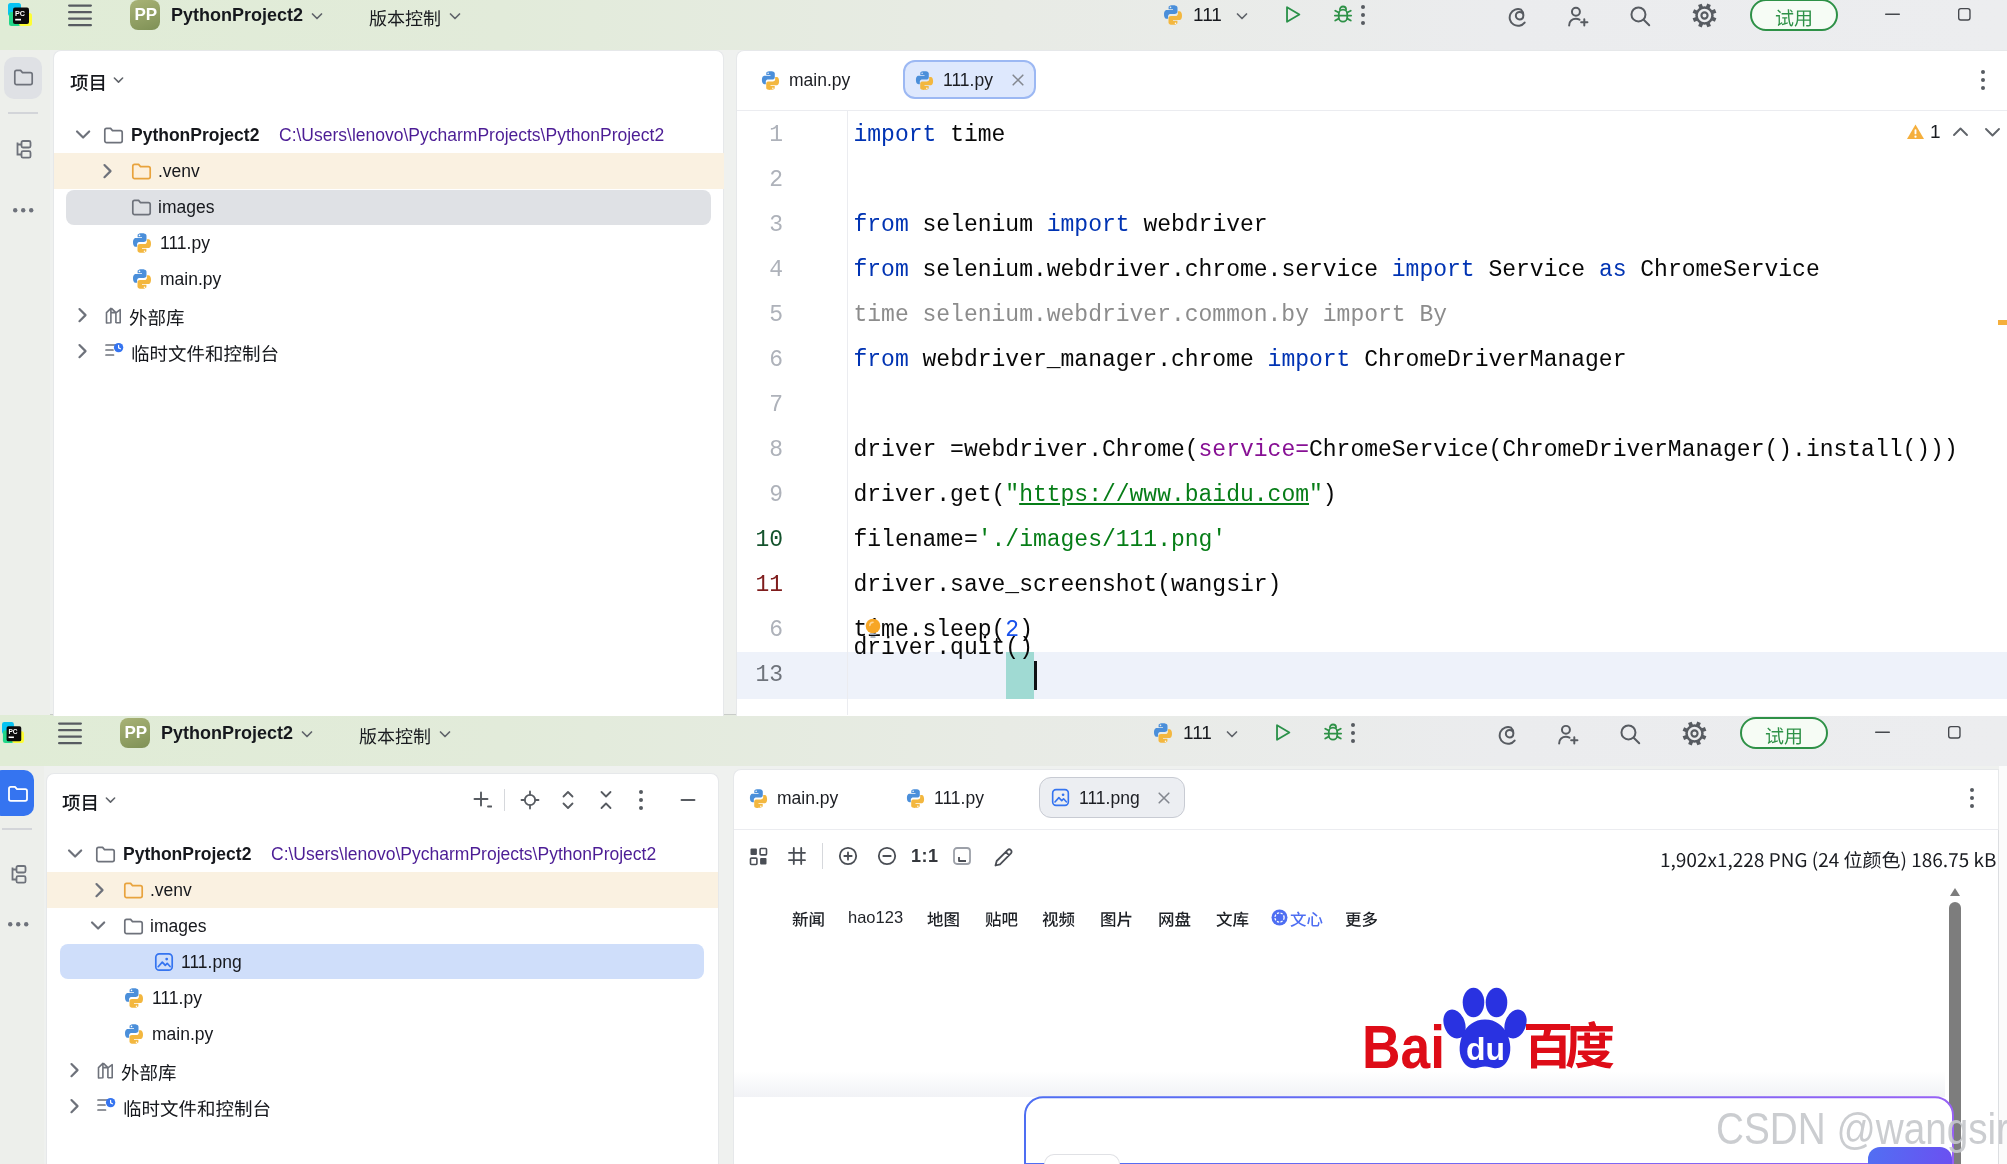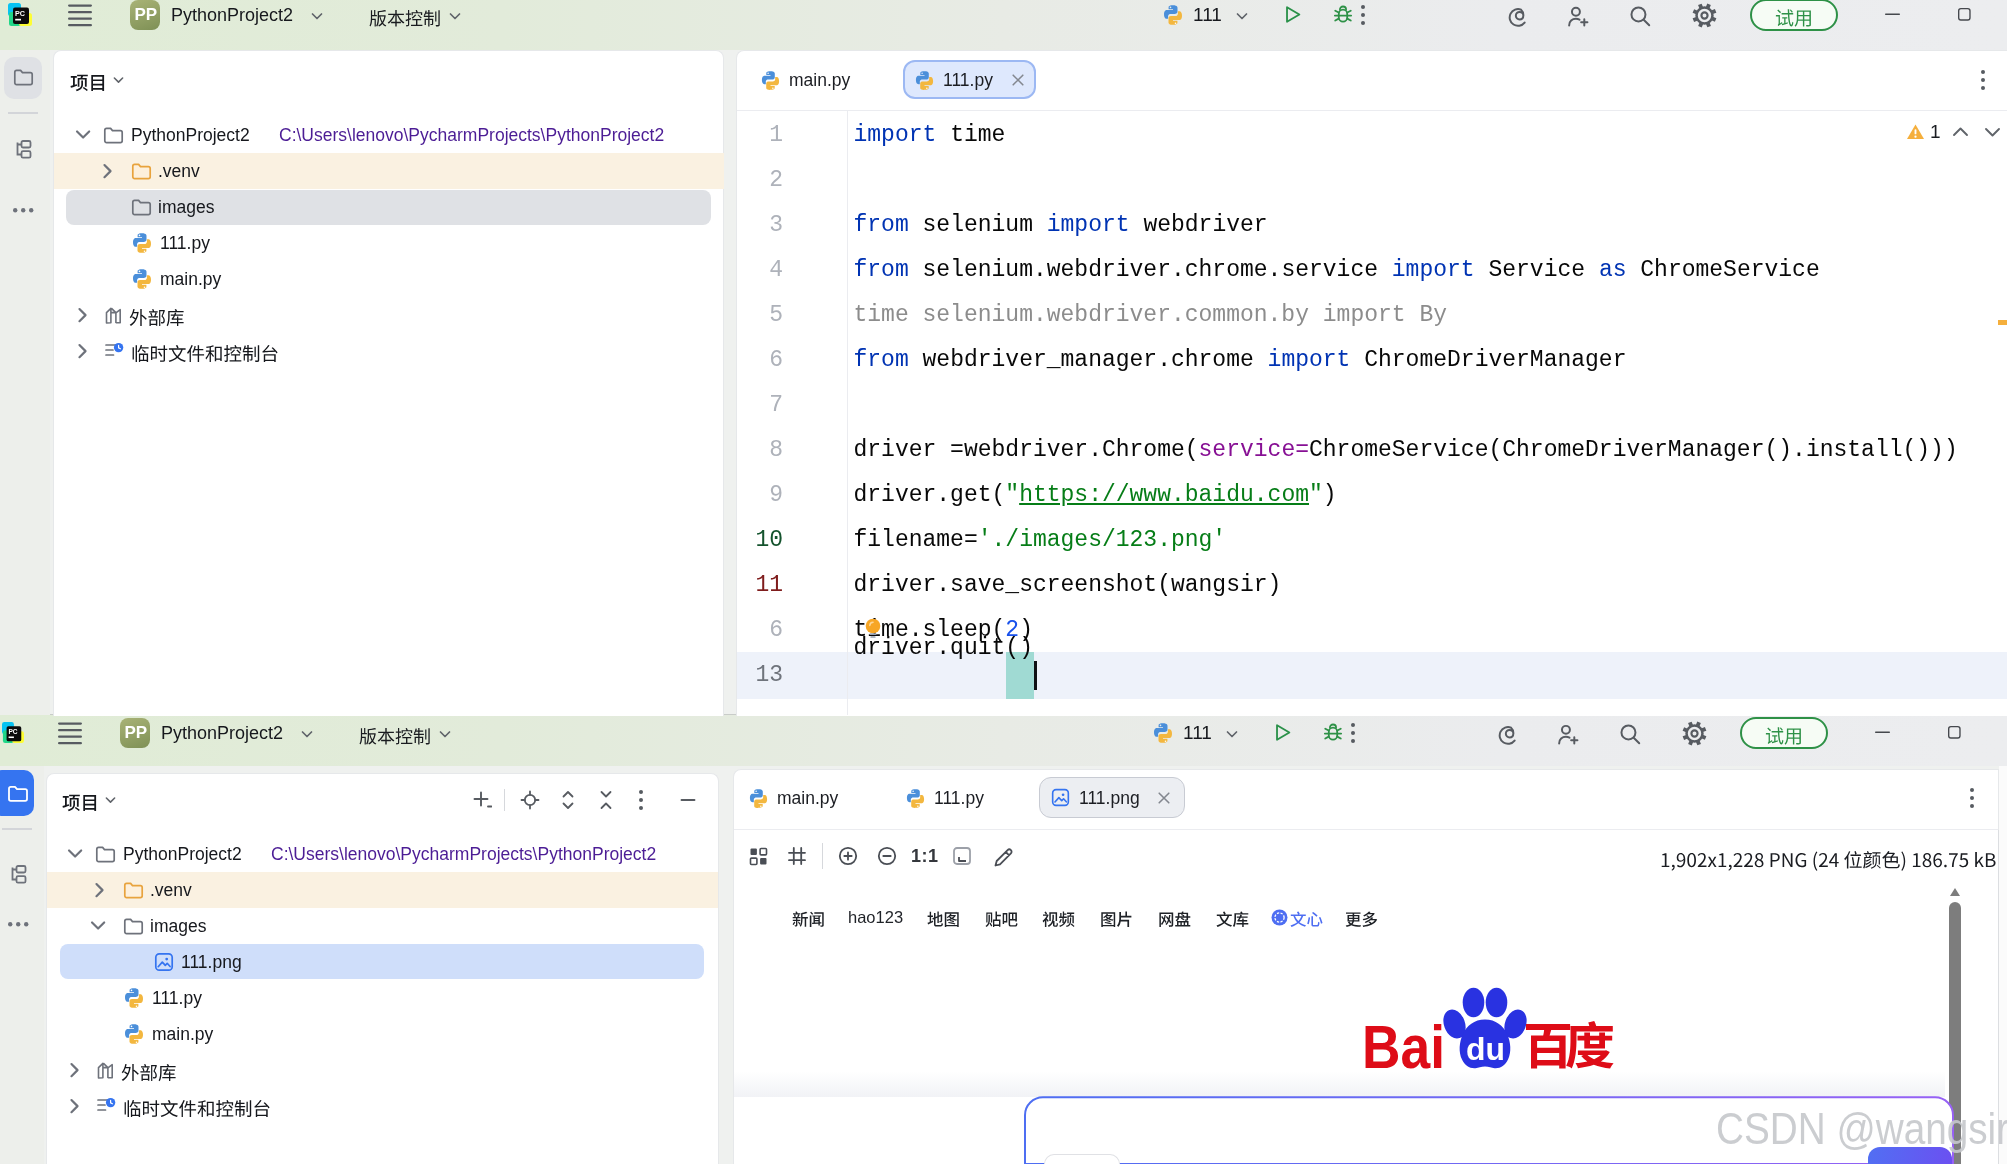--- a/index.html
+++ b/index.html
@@ -2,21 +2,21 @@
 <html><head><meta charset="utf-8">
 <style>
 *{margin:0;padding:0;box-sizing:border-box}
 html,body{width:2007px;height:1164px;overflow:hidden;background:#fff}
 body{font-family:"Liberation Sans",sans-serif;position:relative}
 .abs{position:absolute}
 .titlebar{position:absolute;left:0;width:2007px;height:50px;
  background:linear-gradient(90deg,#E0ECD6 0%,#E2EBDA 25%,#E8EBE5 50%,#EBECEE 75%,#ECEDEF 100%)}
 .panel{position:absolute;background:#fff;border:1px solid #E6E8EA}
 .ui{font-size:17.5px;color:#16181D}
-.bold{font-weight:normal}
+.bold{font-weight:bold}
 .gray{color:#4c1d95}
 .vcenter{display:flex;align-items:center}
 .mono{font-family:"Liberation Mono",monospace;font-size:23px;white-space:pre;color:#080808}
 .ln{position:absolute;font-family:"Liberation Mono",monospace;font-size:23px;color:#AEB2BA;text-align:right;width:60px}
 .kw{color:#0033B3}.str{color:#067D17}.num{color:#1750EB}.par{color:#871094}.gr{color:#8C8C8C}
 .tabtext{font-size:17.5px;color:#1B1D22}
 </style></head><body>
 
 <div class="abs" style="left:0;top:0;width:2007px;height:715px;background:#EFF1EF"></div>
 <div class="abs" style="left:0;top:715px;width:2007px;height:449px;background:#EFF1EF"></div>
@@ -501,21 +501,21 @@
 <div class="abs" style="left:1998px;top:320px;width:9px;height:5px;background:#F5AF3C"></div>
 <div class="abs" style="left:1005.5px;top:652px;width:28.2px;height:47px;background:#A0DAD3"></div>
 <div class="abs" style="left:1034.2px;top:661px;width:2.4px;height:29px;background:#101114"></div>
 <div class="abs mono" style="left:853.5px;top:112.5px;line-height:45px"><span class="kw">import</span> time</div>
 <div class="abs mono" style="left:853.5px;top:202.5px;line-height:45px"><span class="kw">from</span> selenium <span class="kw">import</span> webdriver</div>
 <div class="abs mono" style="left:853.5px;top:247.5px;line-height:45px"><span class="kw">from</span> selenium.webdriver.chrome.service <span class="kw">import</span> Service <span class="kw">as</span> ChromeService</div>
 <div class="abs mono" style="left:853.5px;top:292.5px;line-height:45px"><span class="gr">time selenium.webdriver.common.by import By</span></div>
 <div class="abs mono" style="left:853.5px;top:337.5px;line-height:45px"><span class="kw">from</span> webdriver_manager.chrome <span class="kw">import</span> ChromeDriverManager</div>
 <div class="abs mono" style="left:853.5px;top:427.5px;line-height:45px">driver =webdriver.Chrome(<span class="par">service</span><span class="par">=</span>ChromeService(ChromeDriverManager().install()))</div>
 <div class="abs mono" style="left:853.5px;top:472.5px;line-height:45px">driver.get(<span class="str">"</span><span class="str"><u>https://www.baidu.com</u></span><span class="str">"</span>)</div>
-<div class="abs mono" style="left:853.5px;top:517.5px;line-height:45px">filename=<span class="str">'./images/123.png'</span></div>
+<div class="abs mono" style="left:853.5px;top:517.5px;line-height:45px">filename=<span class="str">'./images/111.png'</span></div>
 <div class="abs mono" style="left:853.5px;top:562.5px;line-height:45px">driver.save_screenshot(wangsir)</div>
 <div class="abs mono" style="left:853.5px;top:607.5px;line-height:45px">time.sleep(<span class="num">2</span>)</div>
 <div class="abs mono" style="left:853.5px;top:626px;line-height:45px">driver.quit()</div>
 <svg class="abs" style="left:864px;top:617px" width="20" height="23" viewBox="0 0 20 23">
 <circle cx="9" cy="9" r="7.3" fill="#F7A626"></circle>
 <path d="M6.4 17.2h5.2M7.2 20h3.6" stroke="#98A1B0" stroke-width="1.7" stroke-linecap="round"></path>
 <path d="M5.8 8.6a3.4 3.4 0 0 1 3.3-3.3" stroke="#FDD79A" stroke-width="1.4" fill="none" stroke-linecap="round"></path>
   </svg>
 <svg class="abs" style="left:748px;top:788px" width="21" height="21" viewBox="0 0 22 22">
     <use href="#pyico"></use>

